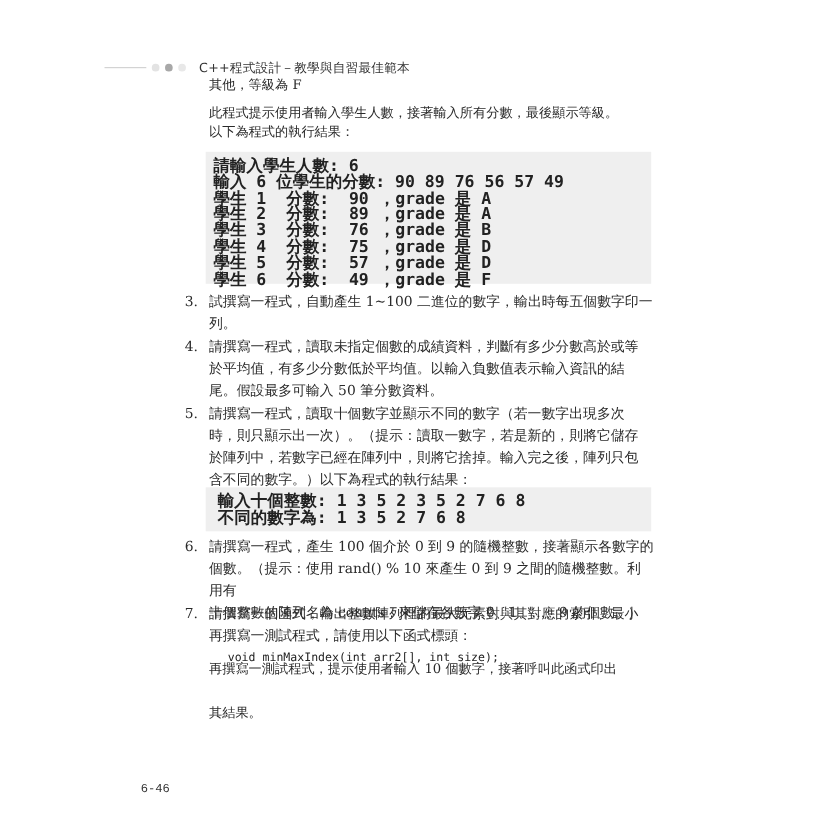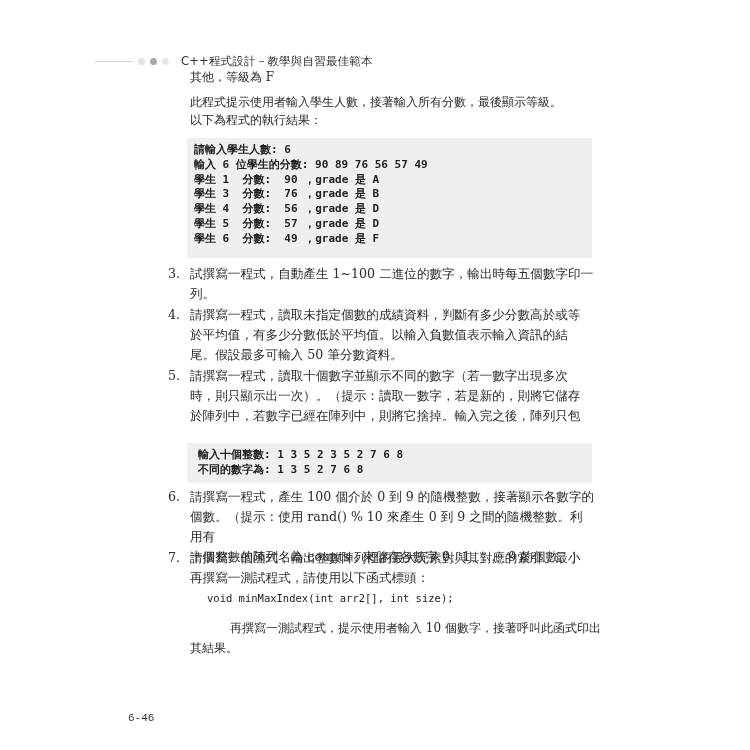--- a/index.html
+++ b/index.html
@@ -10,21 +10,21 @@
   .dot { width:7px; height:7px; border-radius:50%; margin-left:5px; }
   .d1 { background:#e3e3e3; } .d2 { background:#a8a8a8; } .d3 { background:#e8e8e8; }
   .htitle { margin-left:12px; font-family:"DejaVu Sans", sans-serif; font-size:11.5px; color:#333; letter-spacing:0.2px; }
 
   .p { position:absolute; left:190px; width:405px; font-size:12px; line-height:19px; }
   .li { position:absolute; left:168px; width:427px; font-size:12.6px; line-height:20px; }
   .li .num { position:absolute; left:0; top:0; width:18px; }
   .li .txt { margin-left:22px; display:block; }
 
   .code { position:absolute; left:187px; width:405px; background:#efefef;
-          font-family:"DejaVu Sans Mono", monospace; font-size:11px; line-height:14.8px;
+          font-family:"DejaVu Sans Mono", monospace; font-size:15px; line-height:14.8px;
           color:#222; font-weight:bold; box-sizing:border-box; padding:5px 0 0 7px; }
   .code div { white-space:pre; }
   .sig { position:absolute; left:207px; top:592px; font-family:"DejaVu Sans Mono", monospace;
          font-size:10.5px; font-weight:normal; color:#222; white-space:pre; }
   .pagenum { position:absolute; left:128px; top:712px; font-family:Liberation Mono, monospace;
              font-size:11px; color:#333; }
 </style>
 </head>
 <body>
 
@@ -37,22 +37,23 @@
 </div>
 
 <div class="p" style="top:68px;">其他，等級為 F</div>
 <div class="p" style="top:93px;">此程式提示使用者輸入學生人數，接著輸入所有分數，最後顯示等級。</div>
 <div class="p" style="top:111px;">以下為程式的執行結果：</div>
 
 <div class="code" style="top:138px;height:120px;">
   <div>請輸入學生人數: 6</div>
   <div>輸入 6 位學生的分數: 90 89 76 56 57 49</div>
   <div>學生 1  分數:  90 ，grade 是 A</div>
+  <div>學生 2  分數:  89 ，grade 是 A</div>
   <div>學生 3  分數:  76 ，grade 是 B</div>
-  <div>學生 4  分數:  56 ，grade 是 D</div>
+  <div>學生 4  分數:  75 ，grade 是 D</div>
   <div>學生 5  分數:  57 ，grade 是 D</div>
   <div>學生 6  分數:  49 ，grade 是 F</div>
 </div>
 
 <div class="li" style="top:264px;">
   <span class="num">3.</span>
   <span class="txt">試撰寫一程式，自動產生 1~100 二進位的數字，輸出時每五個數字印一</span>
   <span class="txt">列。</span>
 </div>
 
@@ -61,20 +62,21 @@
   <span class="txt">請撰寫一程式，讀取未指定個數的成績資料，判斷有多少分數高於或等</span>
   <span class="txt">於平均值，有多少分數低於平均值。以輸入負數值表示輸入資訊的結</span>
   <span class="txt">尾。假設最多可輸入 50 筆分數資料。</span>
 </div>
 
 <div class="li" style="top:366px;">
   <span class="num">5.</span>
   <span class="txt">請撰寫一程式，讀取十個數字並顯示不同的數字（若一數字出現多次</span>
   <span class="txt">時，則只顯示出一次）。（提示：讀取一數字，若是新的，則將它儲存</span>
   <span class="txt">於陣列中，若數字已經在陣列中，則將它捨掉。輸入完之後，陣列只包</span>
+  <span class="txt">含不同的數字。）以下為程式的執行結果：</span>
 </div>
 
 <div class="code" style="top:443px;height:40px;padding-left:11px;">
   <div>輸入十個整數: 1 3 5 2 3 5 2 7 6 8</div>
   <div>不同的數字為: 1 3 5 2 7 6 8</div>
 </div>
 
 <div class="li" style="top:487px;">
   <span class="num">6.</span>
   <span class="txt">請撰寫一程式，產生 100 個介於 0 到 9 的隨機整數，接著顯示各數字的</span>
@@ -83,16 +85,16 @@
 </div>
 
 <div class="li" style="top:548px;">
   <span class="num">7.</span>
   <span class="txt">請撰寫一個函式，輸出整數陣列裡的最大元素對與其對應的索引、最小</span>
   <span class="txt">再撰寫一測試程式，請使用以下函式標頭：</span>
 </div>
 
 <div class="sig">void minMaxIndex(int arr2[], int size);</div>
 
-<div class="p" style="top:618px;line-height:20px;margin-left:40px;">再撰寫一測試程式，提示使用者輸入 10 個數字，接著呼叫此函式印出</div>
+<div class="p" style="top:598px;line-height:20px;">再撰寫一測試程式，提示使用者輸入 10 個數字，接著呼叫此函式印出</div>
 <div class="p" style="top:638px;line-height:20px;">其結果。</div>
 
 <div class="pagenum">6-46</div>
 
 </body></html>

